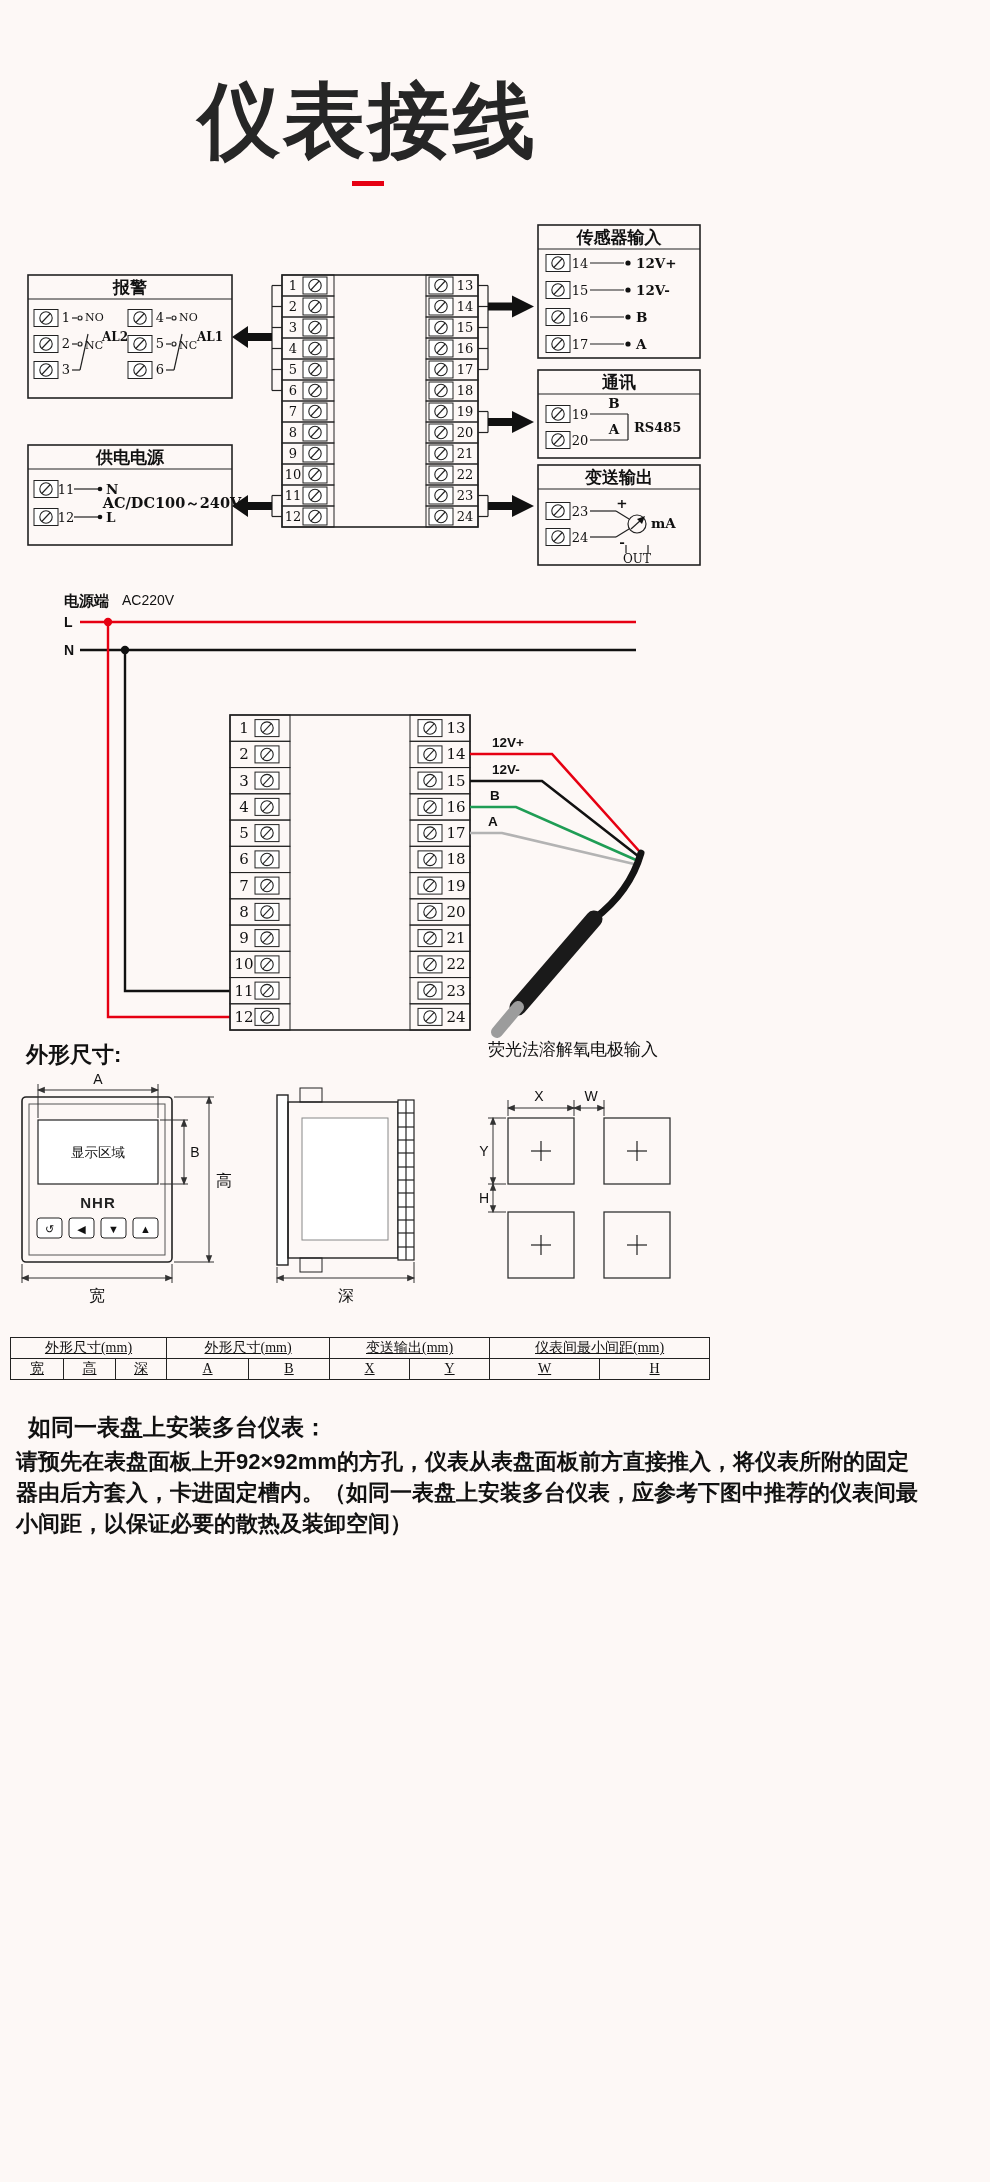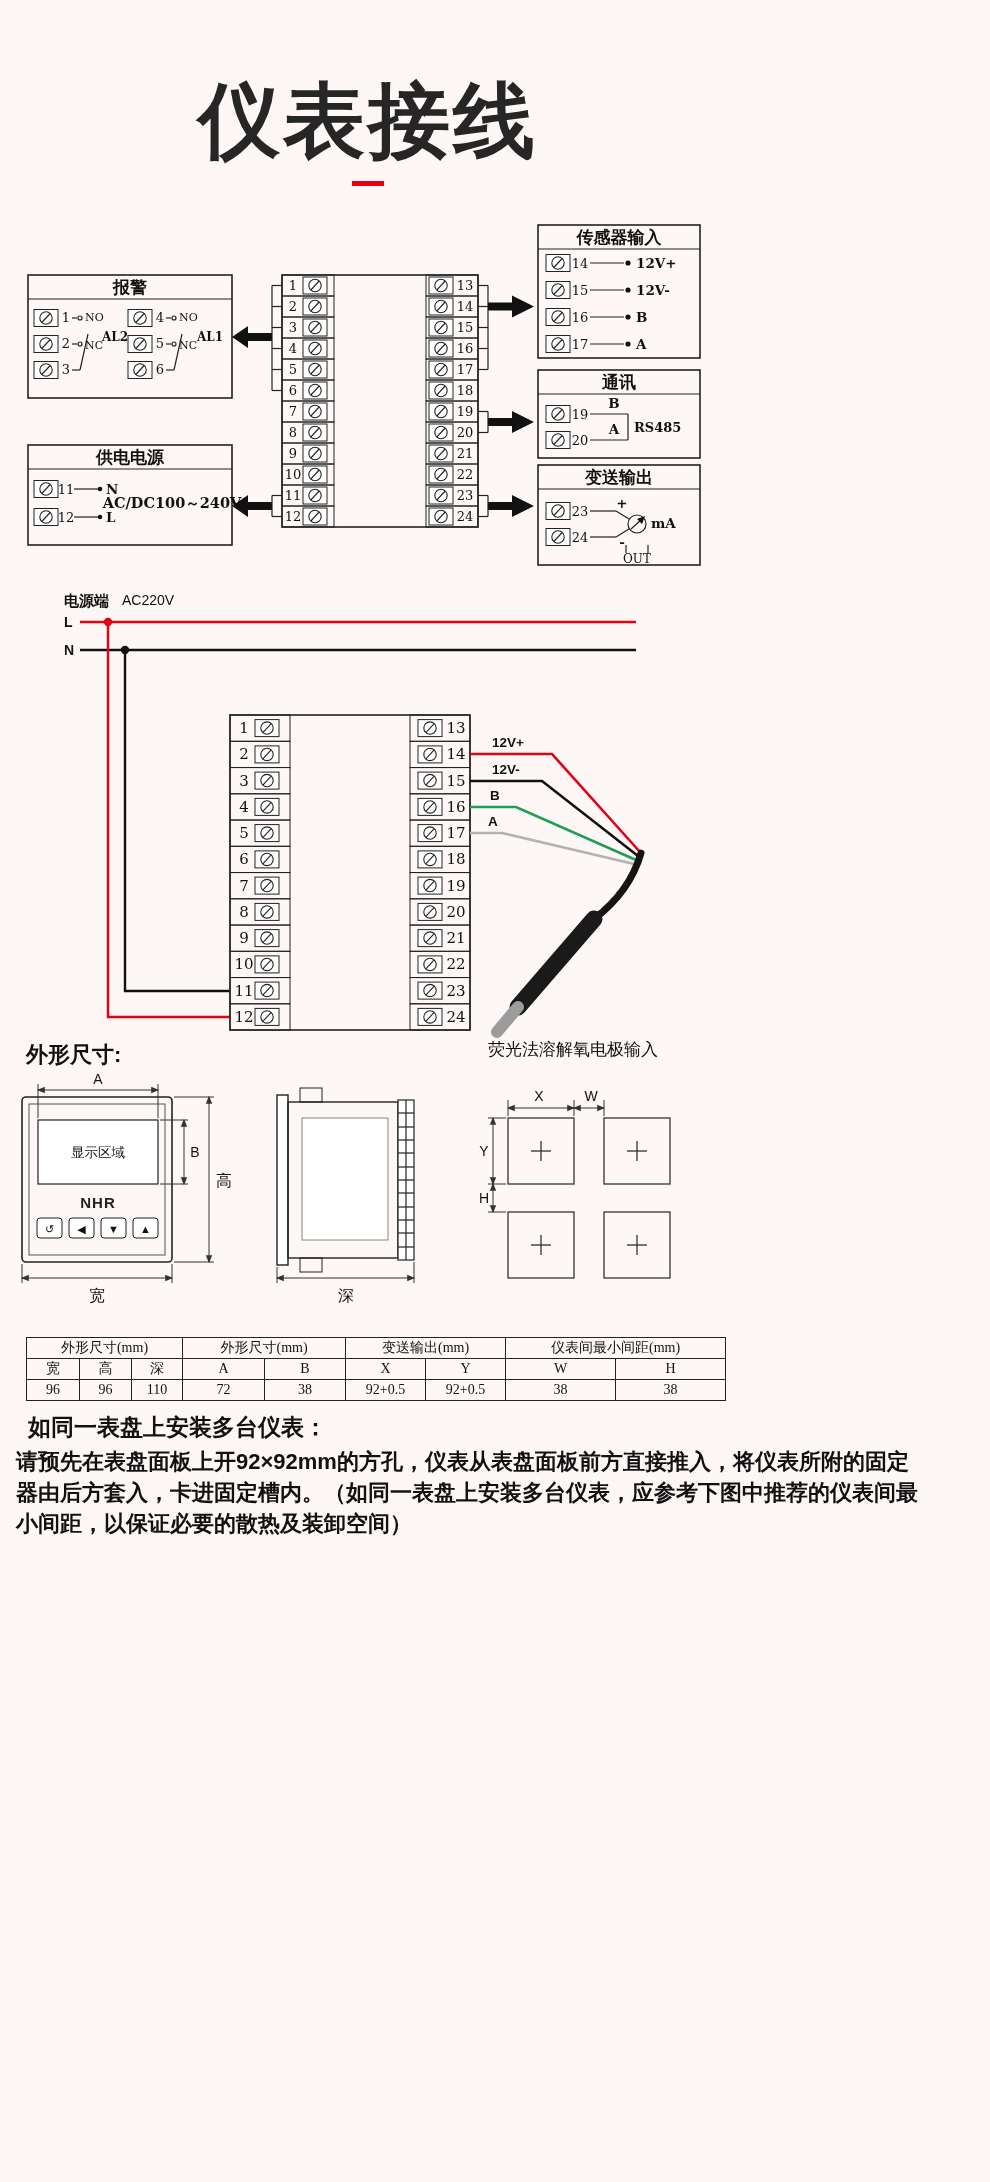--- a/index.html
+++ b/index.html
@@ -16,22 +16,22 @@
   .boxtitle{font-size:17px;font-weight:bold;text-anchor:middle;}
   .lbl{font-size:13.5px;font-weight:bold;}
   .lblm{font-size:13.5px;font-weight:bold;text-anchor:middle;}
   .small{font-size:11px;}
   .cell{fill:none;stroke:#222;stroke-width:1;}
   .box{fill:none;stroke:#222;stroke-width:1.6;}
   .ln{stroke:#222;stroke-width:1.2;fill:none;}
   .arrow{fill:#111;stroke:none;}
   .dim{font-size:14px;text-anchor:middle;}
   .dimln{stroke:#333;stroke-width:1;fill:none;}
-  .spec-table{position:absolute;left:26px;top:1337px;width:699px;border-collapse:collapse;
-       font-size:14px;color:#111;font-family:"Liberation Serif","DejaVu Serif",serif;table-layout:fixed;}
+  .spec-table{position:absolute;left:10px;top:1337px;width:699px;border-collapse:collapse;
+       font-size:14px;color:#111;font-family:"Liberation Serif","DejaVu Serif",serif;table-layout:fixed;text-decoration:underline;}
   .spec-table th,.spec-table td{border:1px solid #222;text-align:center;padding:1px 0;height:18px;font-weight:normal;}
   .install-title{left:28px;top:1412px;font-size:23px;font-weight:bold;color:#111;}
   .install-body{left:16px;top:1446px;width:912px;font-size:22px;line-height:31px;font-weight:600;color:#111;}
 </style>
 </head>
 <body>
 
 <div class="abs" id="main-title">仪表接线</div>
 <div class="abs" id="title-dash"></div>
 
@@ -649,28 +649,17 @@
     <td>宽</td>
     <td>高</td>
     <td>深</td>
     <td>A</td>
     <td>B</td>
     <td>X</td>
     <td>Y</td>
     <td>W</td>
     <td>H</td>
   </tr>
-  <tr>
-    <td>96</td>
-    <td>96</td>
-    <td>110</td>
-    <td>72</td>
-    <td>38</td>
-    <td>92+0.5</td>
-    <td>92+0.5</td>
-    <td>38</td>
-    <td>38</td>
-  </tr>
 </tbody>
   </table>
 
 <div class="abs install-title">如同一表盘上安装多台仪表：</div>
 <div class="abs install-body">请预先在表盘面板上开92×92mm的方孔，仪表从表盘面板前方直接推入，将仪表所附的固定器由后方套入，卡进固定槽内。（如同一表盘上安装多台仪表，应参考下图中推荐的仪表间最小间距，以保证必要的散热及装卸空间）</div>
 
 </body></html>

